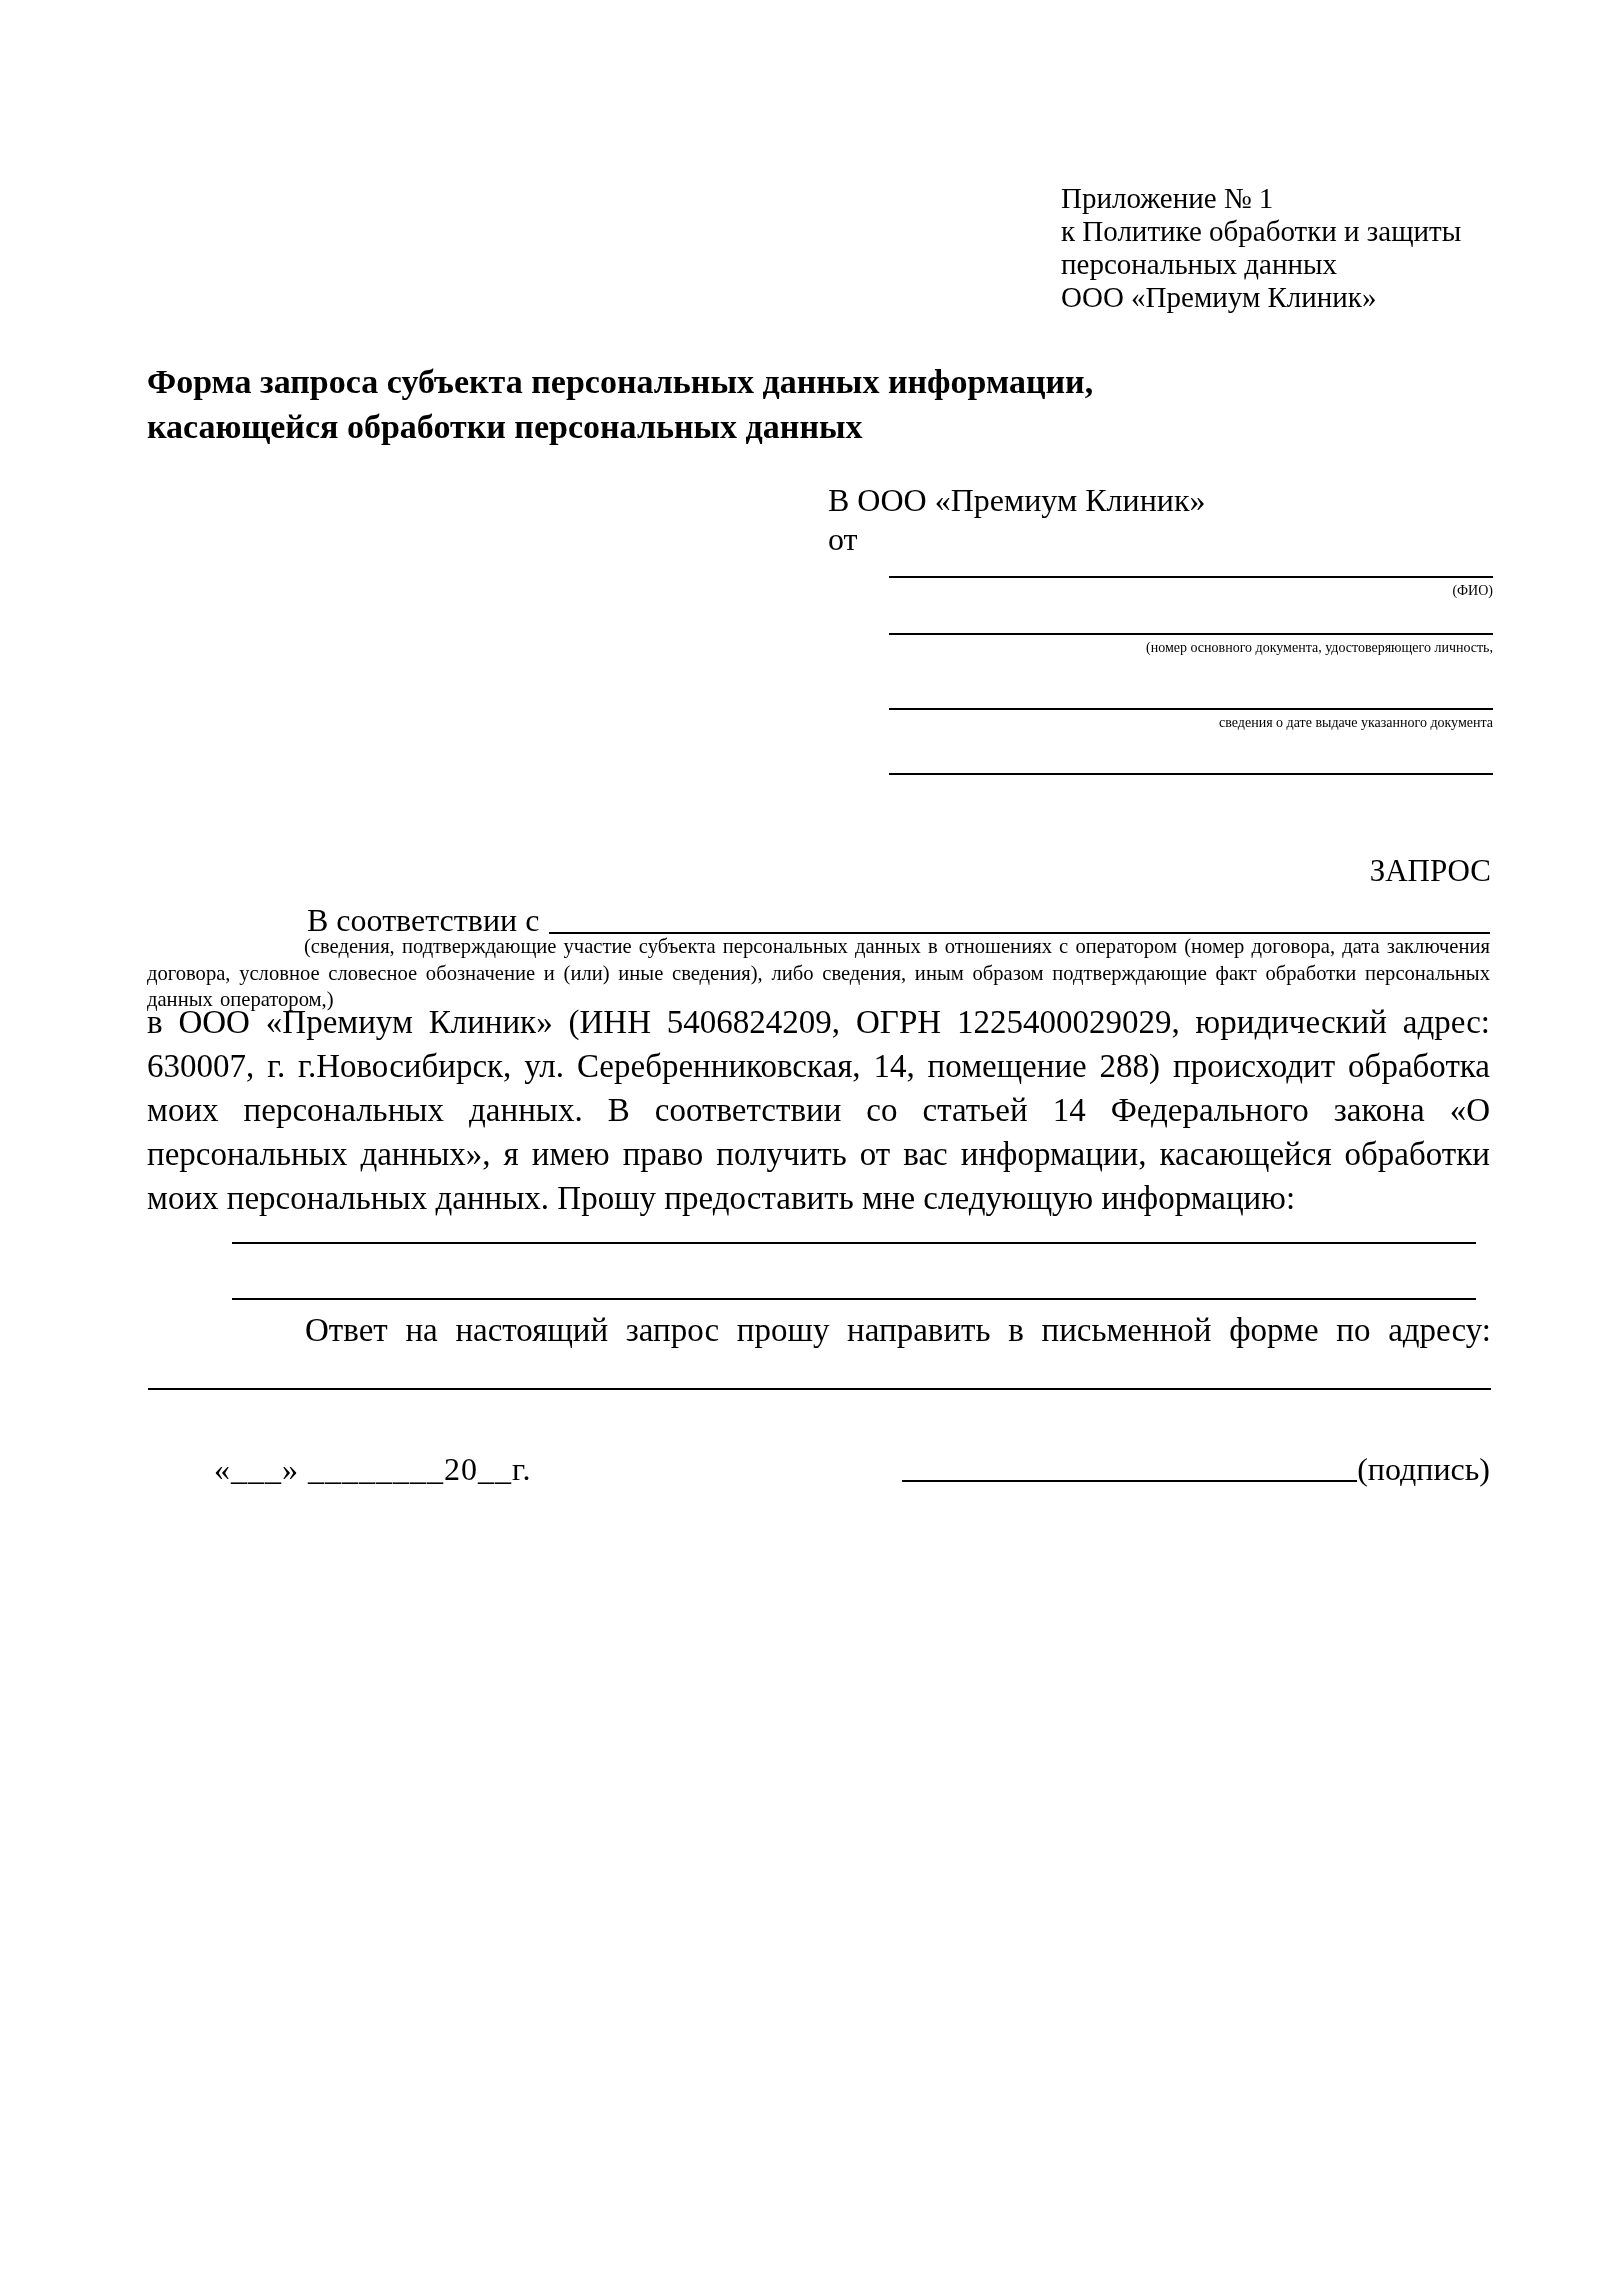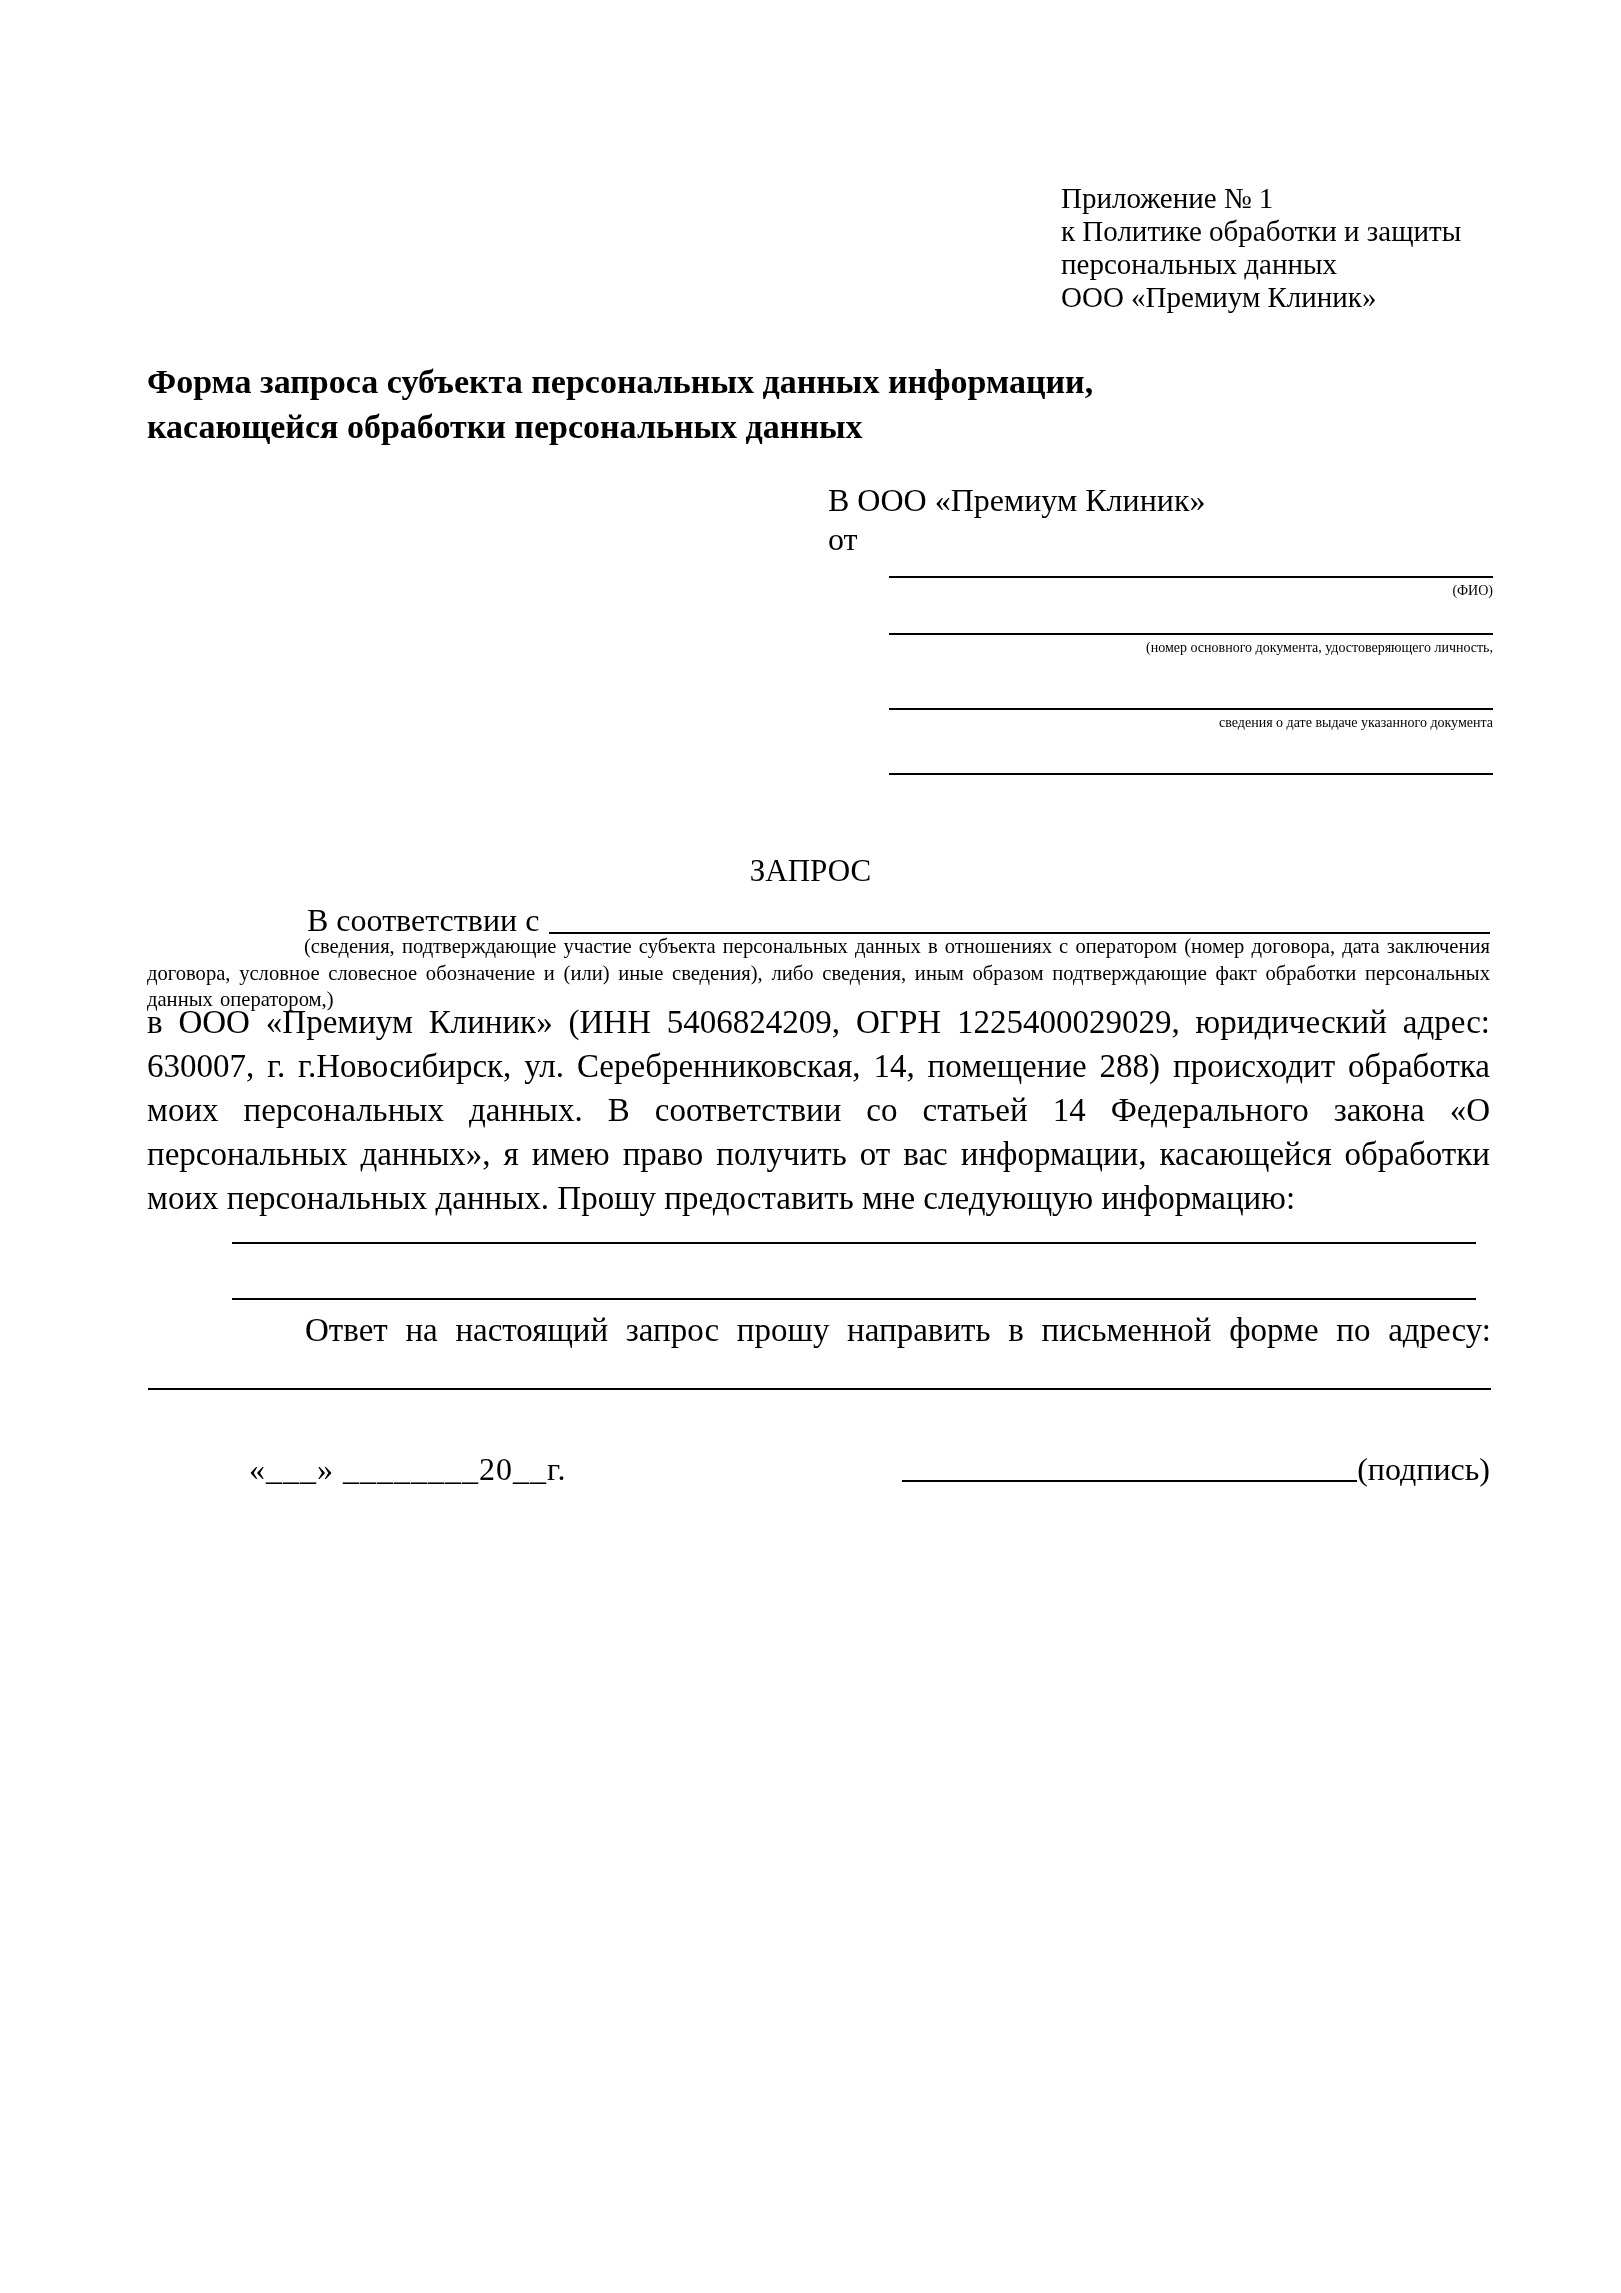--- a/index.html
+++ b/index.html
@@ -25,21 +25,21 @@
   .addr-to   { height:39px; }
   .addr-from { height:39px; }
   .addr-line { margin-left:61px; width:604px; border-bottom:2.9px solid #000; }
   .h18 { height:17.6px; } .h32 { height:31px; } .h49 { height:48px; } .h40 { height:39px; }
   .addr-caption {
     margin-left:61px; width:604px; text-align:right;
     font-size:14px; line-height:26.5px;
   }
 
   
-  .zapros { position:absolute; left:139px; top:853px; width:1343px; text-align:center; font-size:31px; }
+  .zapros { position:absolute; left:148px; top:853px; width:1343px; text-align:right; font-size:31px; }
   .lead   { position:absolute; left:147px; top:898px; width:1343px; height:41px;
             display:flex; align-items:flex-end; font-size:32px; }
   .lead-text { padding-left:160px; white-space:nowrap; }
   .lead-fill { flex:1; border-bottom:2.9px solid #000; margin:0 0 4.9px 9.8px; }
 
   .note {
     position:absolute; left:147px; top:933px; width:1343px;
     font-size:20.6px; line-height:26.5px; text-align:justify; text-indent:157px;
     word-spacing:2px;
   }
@@ -56,21 +56,21 @@
   .reply { position:absolute; left:148px; top:1308px; width:1343px; font-size:33px; line-height:44px; }
   .reply-l1 { text-indent:157px; text-align:justify; text-align-last:justify; }
   .reply-l2 { display:flex; align-items:flex-end; height:44px; }
   .reply-fill { flex:1; border-bottom:2.9px solid #000; margin-bottom:5.9px; }
   .reply-tail { white-space:nowrap; }
 
   .footer-row {
     position:absolute; left:147px; top:1439px; width:1343px; height:49px;
     display:flex; align-items:flex-end; font-size:32px;
   }
-  .date-tpl { margin-left:102px; white-space:nowrap; letter-spacing:1px; }
+  .date-tpl { margin-left:67px; white-space:nowrap; letter-spacing:1px; }
   .sig-group { margin-left:auto; width:588px; display:flex; align-items:flex-end; }
   .sig-line { flex:1; border-bottom:2.9px solid #000; margin-bottom:5.9px; }
   .sig-caption { white-space:nowrap; }
 </style>
 </head>
 <body>
 
 <div class="page">
 
   <div class="appendix">

